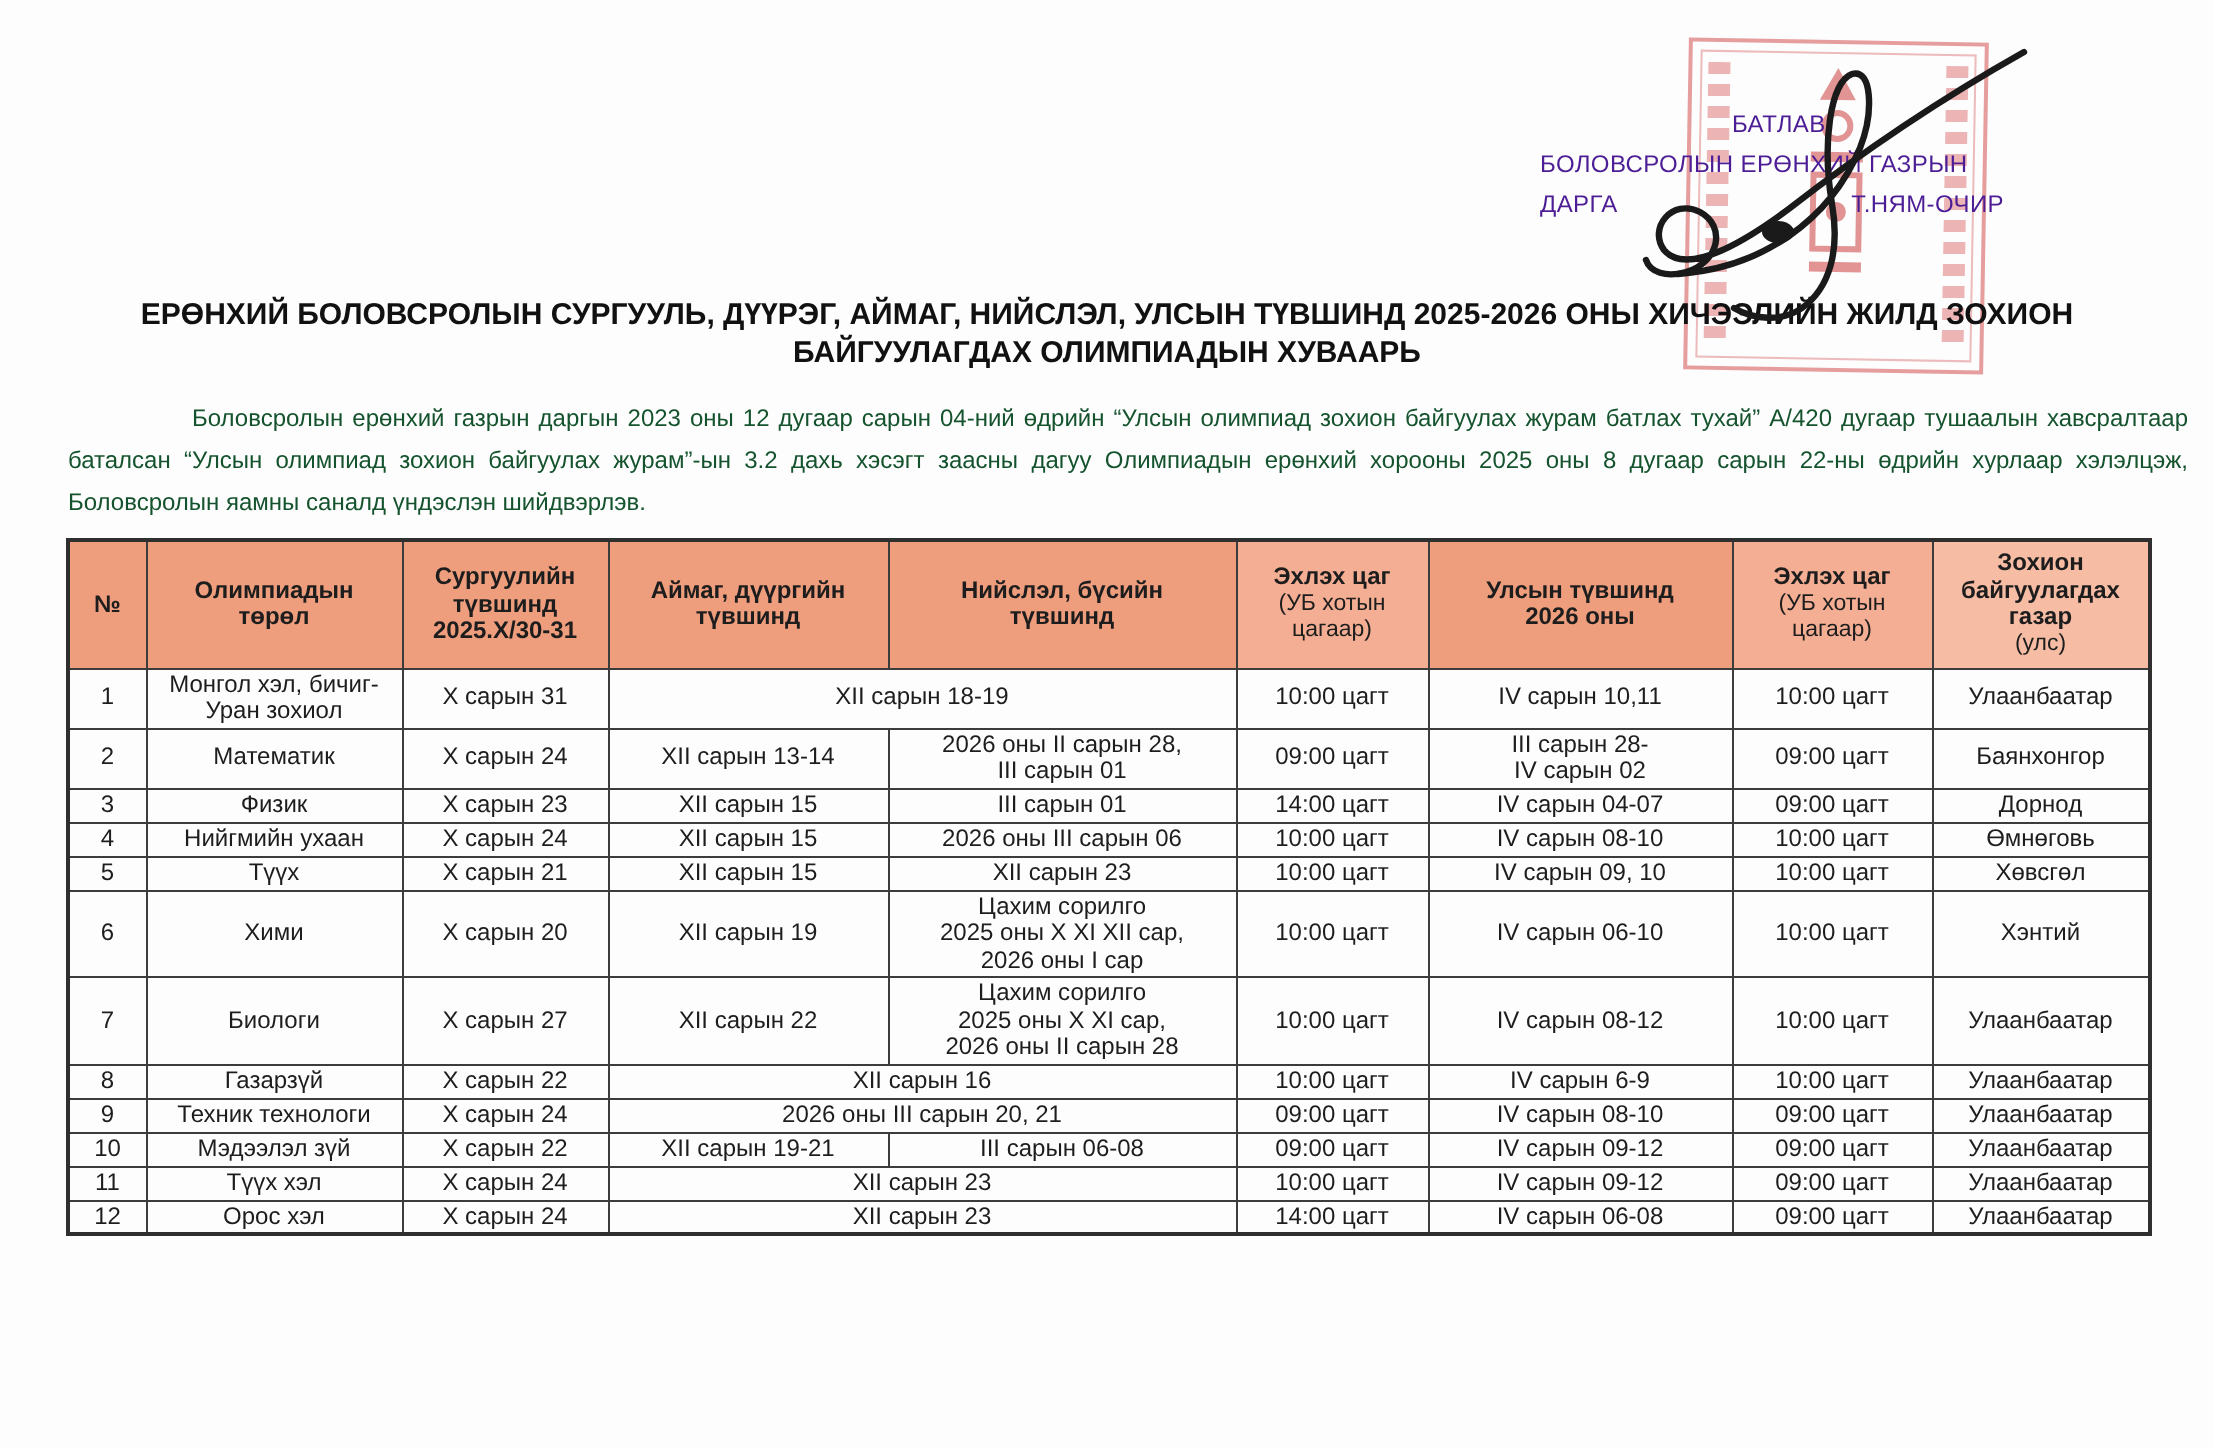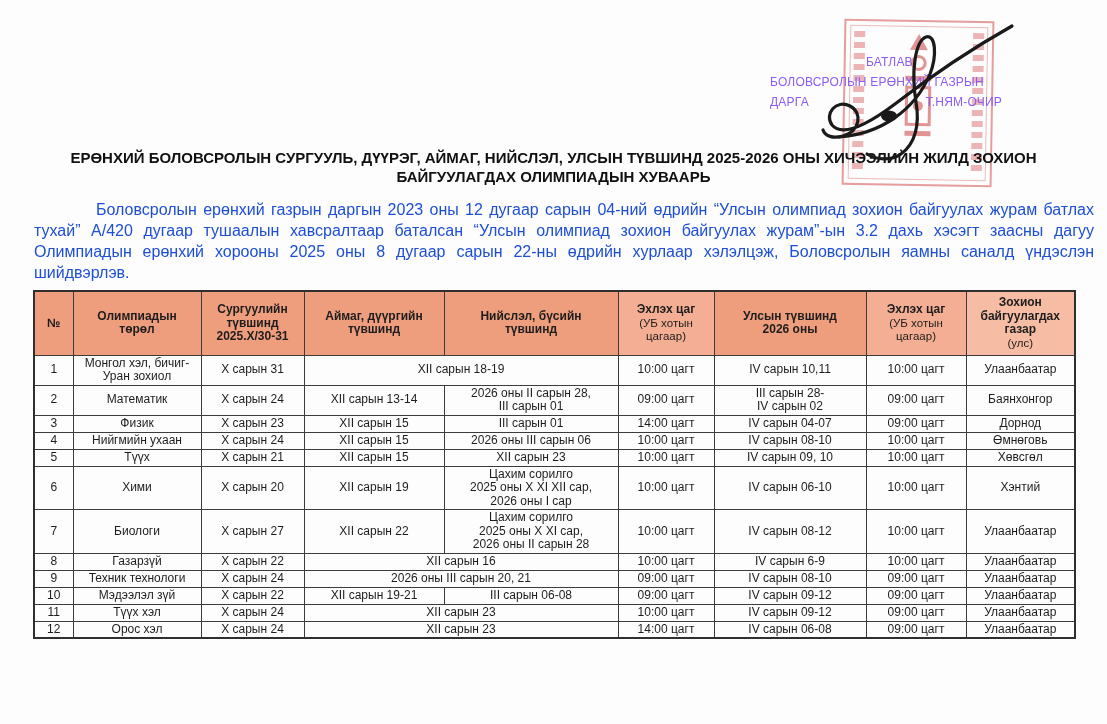--- a/index.html
+++ b/index.html
@@ -35,34 +35,34 @@
   .em-rect { width:26px; height:40px; border:3px solid #cc3f3f; display:flex;
     align-items:center; justify-content:center; }
   .em-dot { width:10px; height:10px; border-radius:50%; background:#cc3f3f; }
 
   
   .signature { position:absolute; left:803px; top:12px; width:218px; height:152px; z-index:3; }
 
   
   .approval {
     position:absolute; left:770px; top:52px; width:232px; z-index:2;
-    font-size:12px; line-height:20px; color:#8b5cf6; letter-spacing:.2px;
+    font-size:12px; line-height:20px; color:#4c1d95; letter-spacing:.2px;
   }
   .appr-batlav { margin-left:96px; }
   .appr-line3 { display:flex; justify-content:space-between; }
 
   
   .title {
     position:relative; z-index:1;
     margin:148px 28px 0 28px; text-align:center;
     font-size:15px; font-weight:bold; line-height:19px; color:#111;
   }
   .intro {
-    margin:13px 13px 0 34px; font-size:16px; line-height:21px;
-    text-align:justify; text-indent:62px; color:#1d4ed8;
+    margin:13px 13px 0 34px; font-size:12px; line-height:21px;
+    text-align:justify; text-indent:62px; color:#14532d;
   }
 
   
   table.sched {
     margin:7px 0 0 33px; width:1041px; border-collapse:collapse;
     table-layout:fixed; border:2px solid #2f2f2f;
   }
   table.sched th, table.sched td {
     border:1px solid #3c3c3c; text-align:center; vertical-align:middle;
     font-size:12px; line-height:13.5px; padding:1px 2px; white-space:pre-line;

